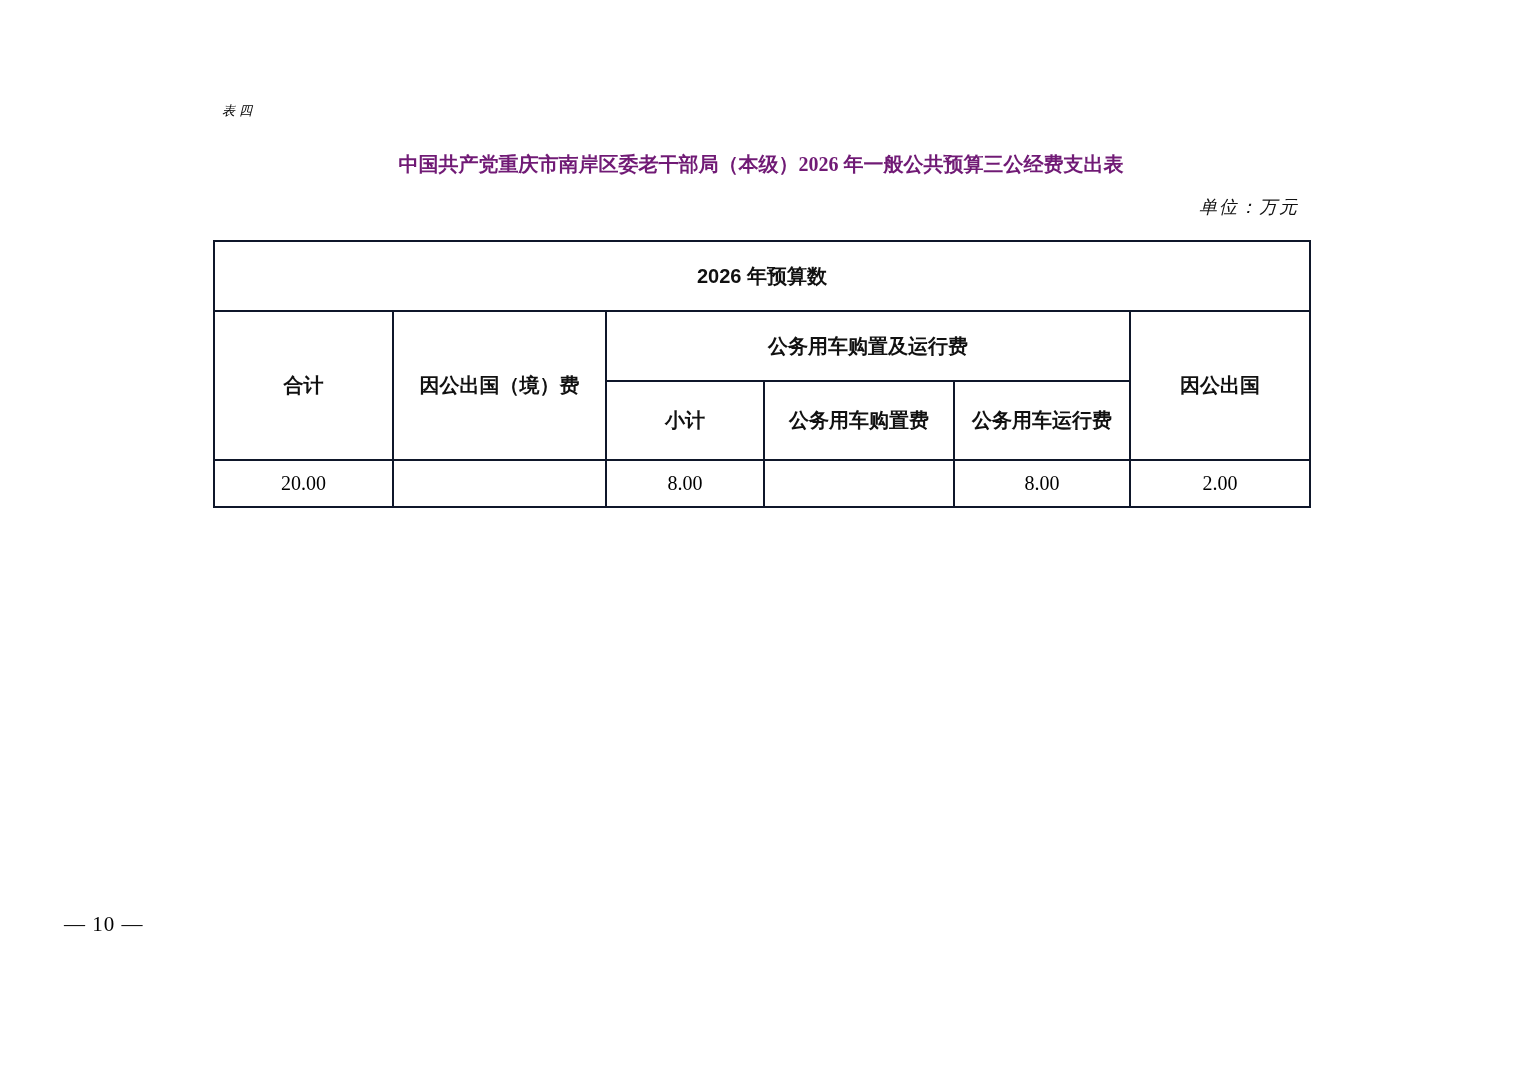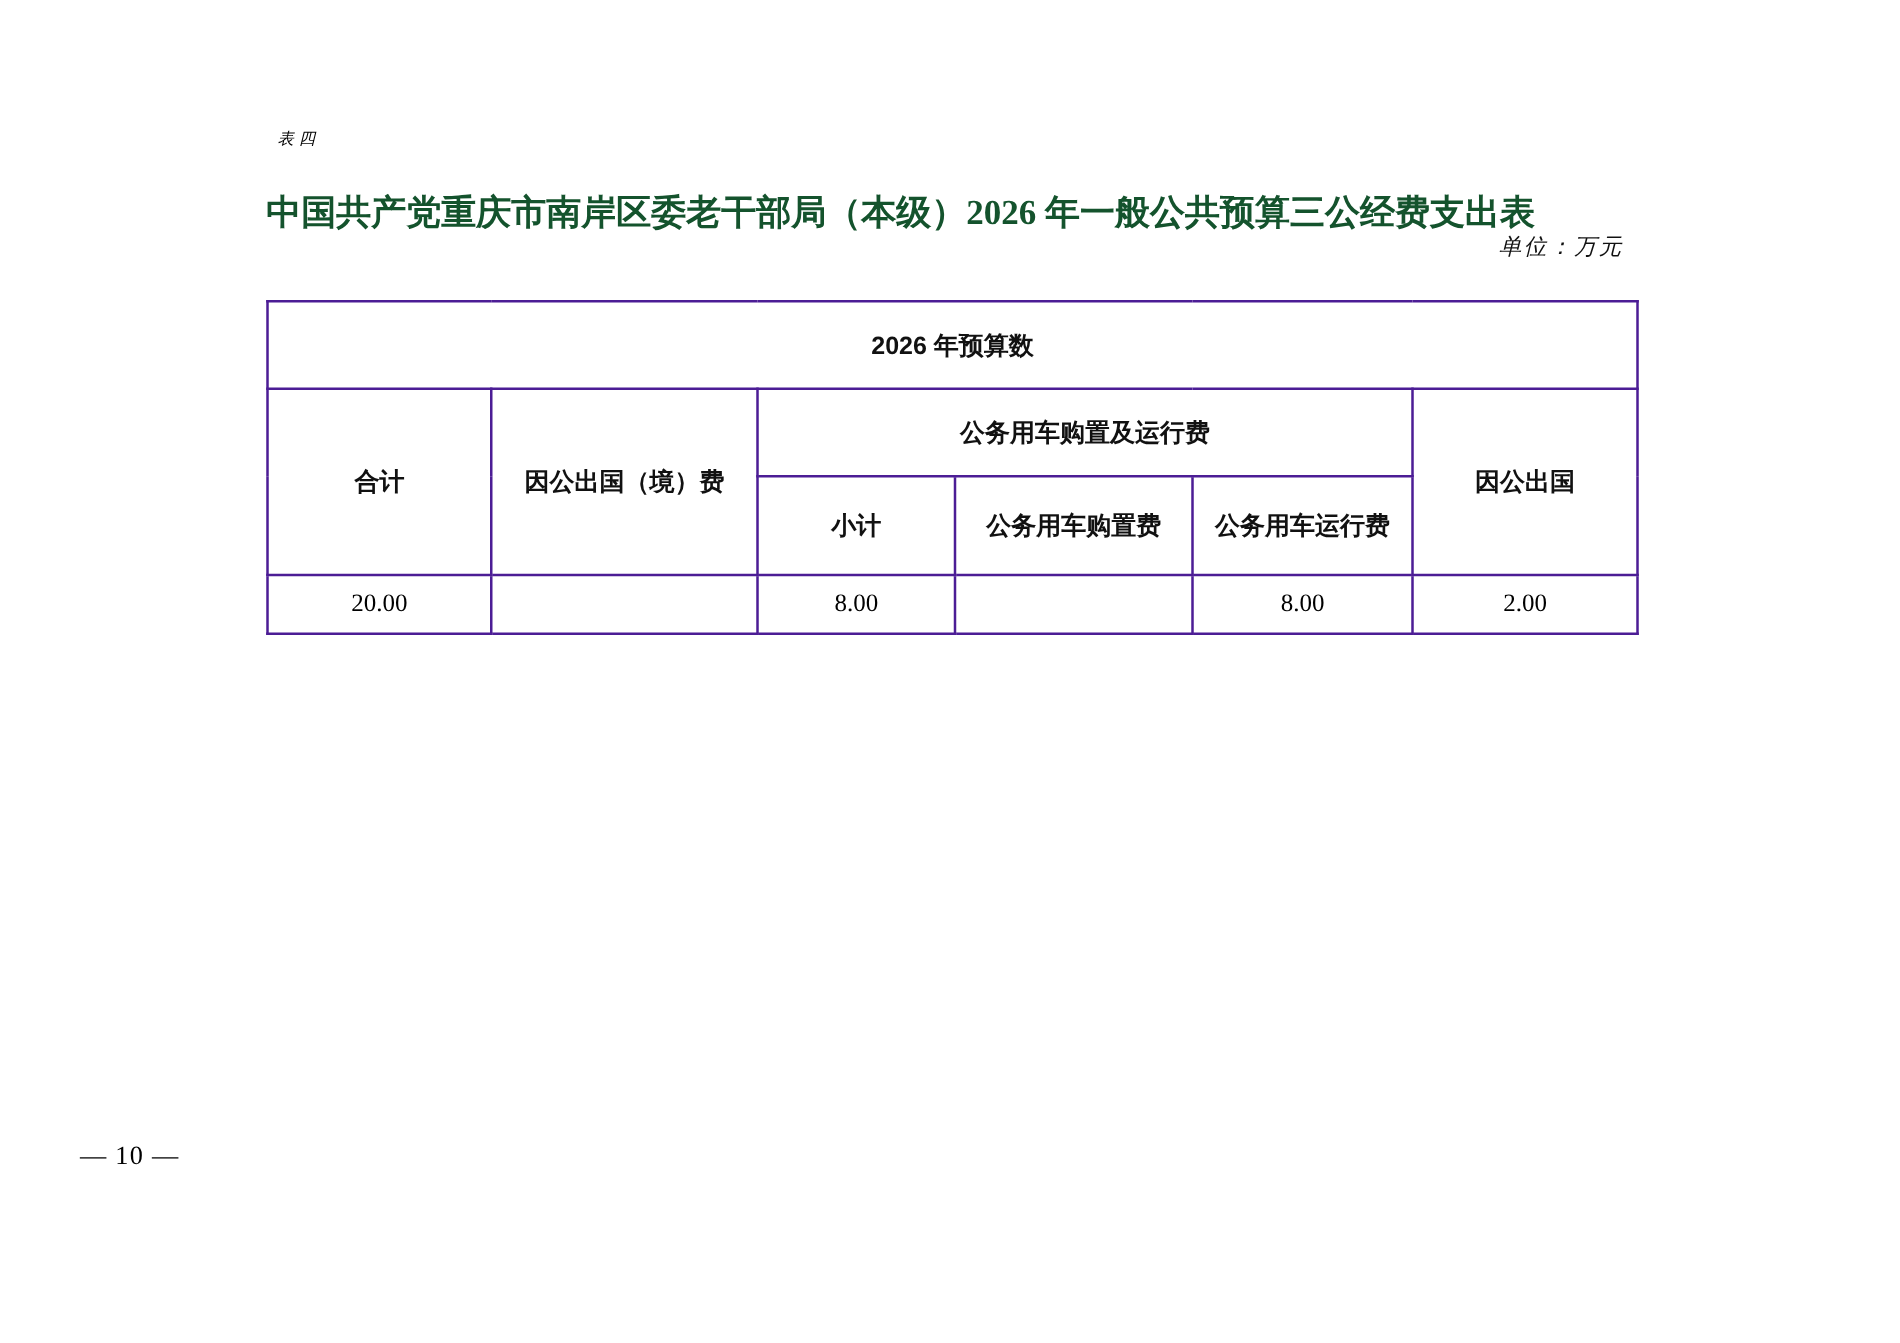--- a/index.html
+++ b/index.html
@@ -20,48 +20,49 @@
     font-size: 13px;
     font-style: italic;
     letter-spacing: 4px;
     color: #000000;
   }
   .doc-title {
     position: absolute;
     left: 213px;
     top: 151px;
     width: 1096px;
-    font-size: 28px;
+    text-align: center;
+    font-size: 20px;
     font-weight: 700;
-    color: #14532d;
+    color: #701a75;
     font-family: "Liberation Serif", "DejaVu Serif", serif;
     white-space: nowrap;
   }
   .unit-note {
     position: absolute;
     left: 213px;
-    top: 185px;
+    top: 195px;
     width: 1096px;
     padding-right: 10px;
     text-align: right;
     font-size: 18px;
     font-style: italic;
     letter-spacing: 2px;
     color: #111;
   }
   table.budget {
     position: absolute;
     left: 213px;
     top: 240px;
     width: 1096px;
     border-collapse: collapse;
     table-layout: fixed;
   }
   table.budget td {
-    border: 2px solid #4c1d95;
+    border: 2px solid #0f172a;
     text-align: center;
     vertical-align: middle;
     overflow: hidden;
   }
   td.hdr {
     font-family: "Liberation Sans", "DejaVu Sans", sans-serif;
     font-weight: 700;
     font-size: 20px;
     color: #111;
   }

